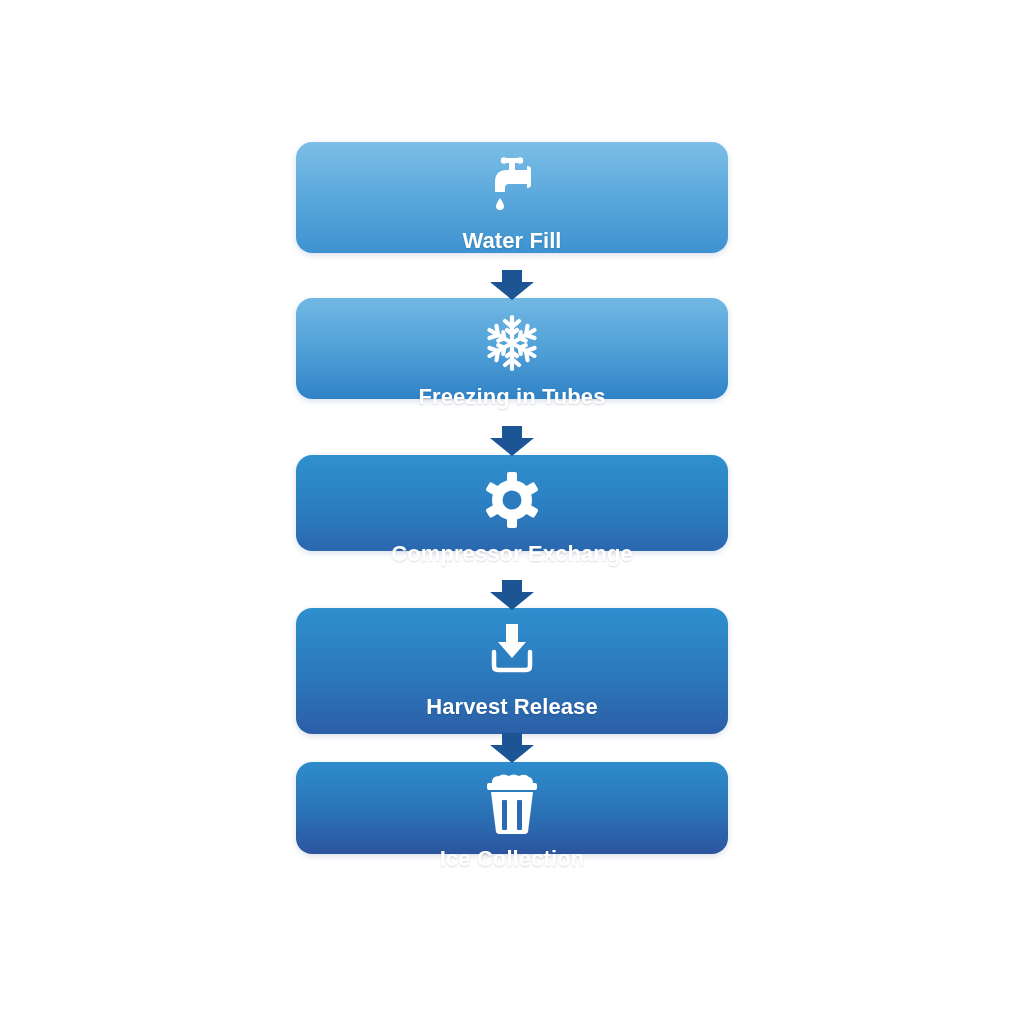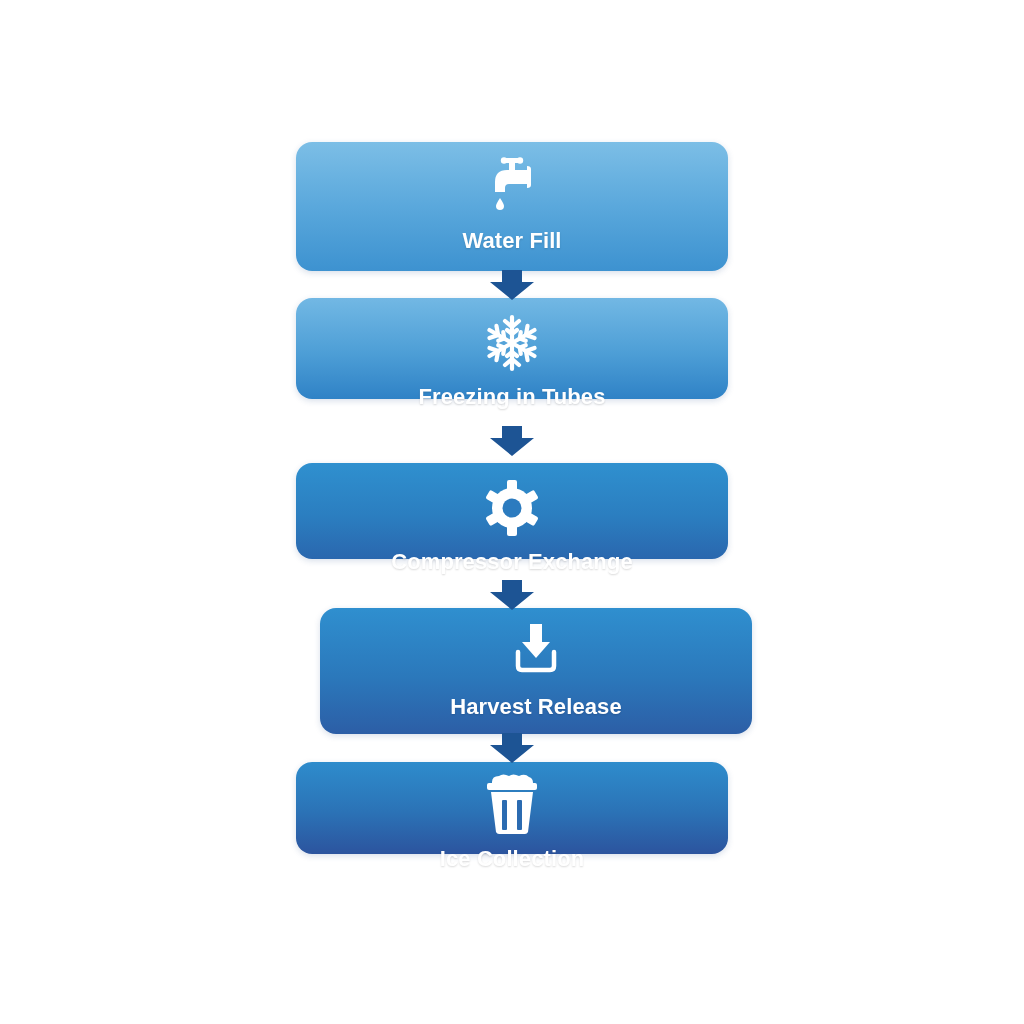--- a/index.html
+++ b/index.html
@@ -30,24 +30,24 @@
     width: 70px; height: 70px;
     display: flex; align-items: center; justify-content: center;
   }
   .step .label {
     font-weight: bold;
     font-size: 22px;
     letter-spacing: 0.1px;
     margin-top: 6px;
     text-shadow: 0 1px 2px rgba(0,0,0,0.15);
   }
-  .s1 { top: 0px;   height: 129px; background: linear-gradient(180deg, #7cbee6 0%, #5aa8dc 50%, #3d92d0 100%); }
+  .s1 { top: 0px;   height: 111px; background: linear-gradient(180deg, #7cbee6 0%, #5aa8dc 50%, #3d92d0 100%); }
   .s2 { top: 156px; height: 101px; background: linear-gradient(180deg, #72b8e4 0%, #4d9ed6 55%, #2f82c6 100%); }
-  .s3 { top: 313px; height: 96px; background: linear-gradient(180deg, #2f90cf 0%, #2b7ec0 55%, #2a67ae 100%); margin-top: 8px; }
-  .s4 { top: 466px; height: 126px; background: linear-gradient(180deg, #2f8fcf 0%, #2b78bb 55%, #2c5ea6 100%); margin-left: 24px; }
+  .s3 { top: 313px; height: 96px; background: linear-gradient(180deg, #2f90cf 0%, #2b7ec0 55%, #2a67ae 100%); }
+  .s4 { top: 466px; height: 126px; background: linear-gradient(180deg, #2f8fcf 0%, #2b78bb 55%, #2c5ea6 100%); }
   .s5 { top: 620px; height: 92px; background: linear-gradient(180deg, #2e8ccc 0%, #2b72b6 55%, #2c549e 100%); }
 
   .arrow {
     position: absolute;
     left: 194px;
     width: 44px; height: 30px;
     z-index: 2;
   }
   .a1 { top: 128px; }
   .a2 { top: 284px; }

